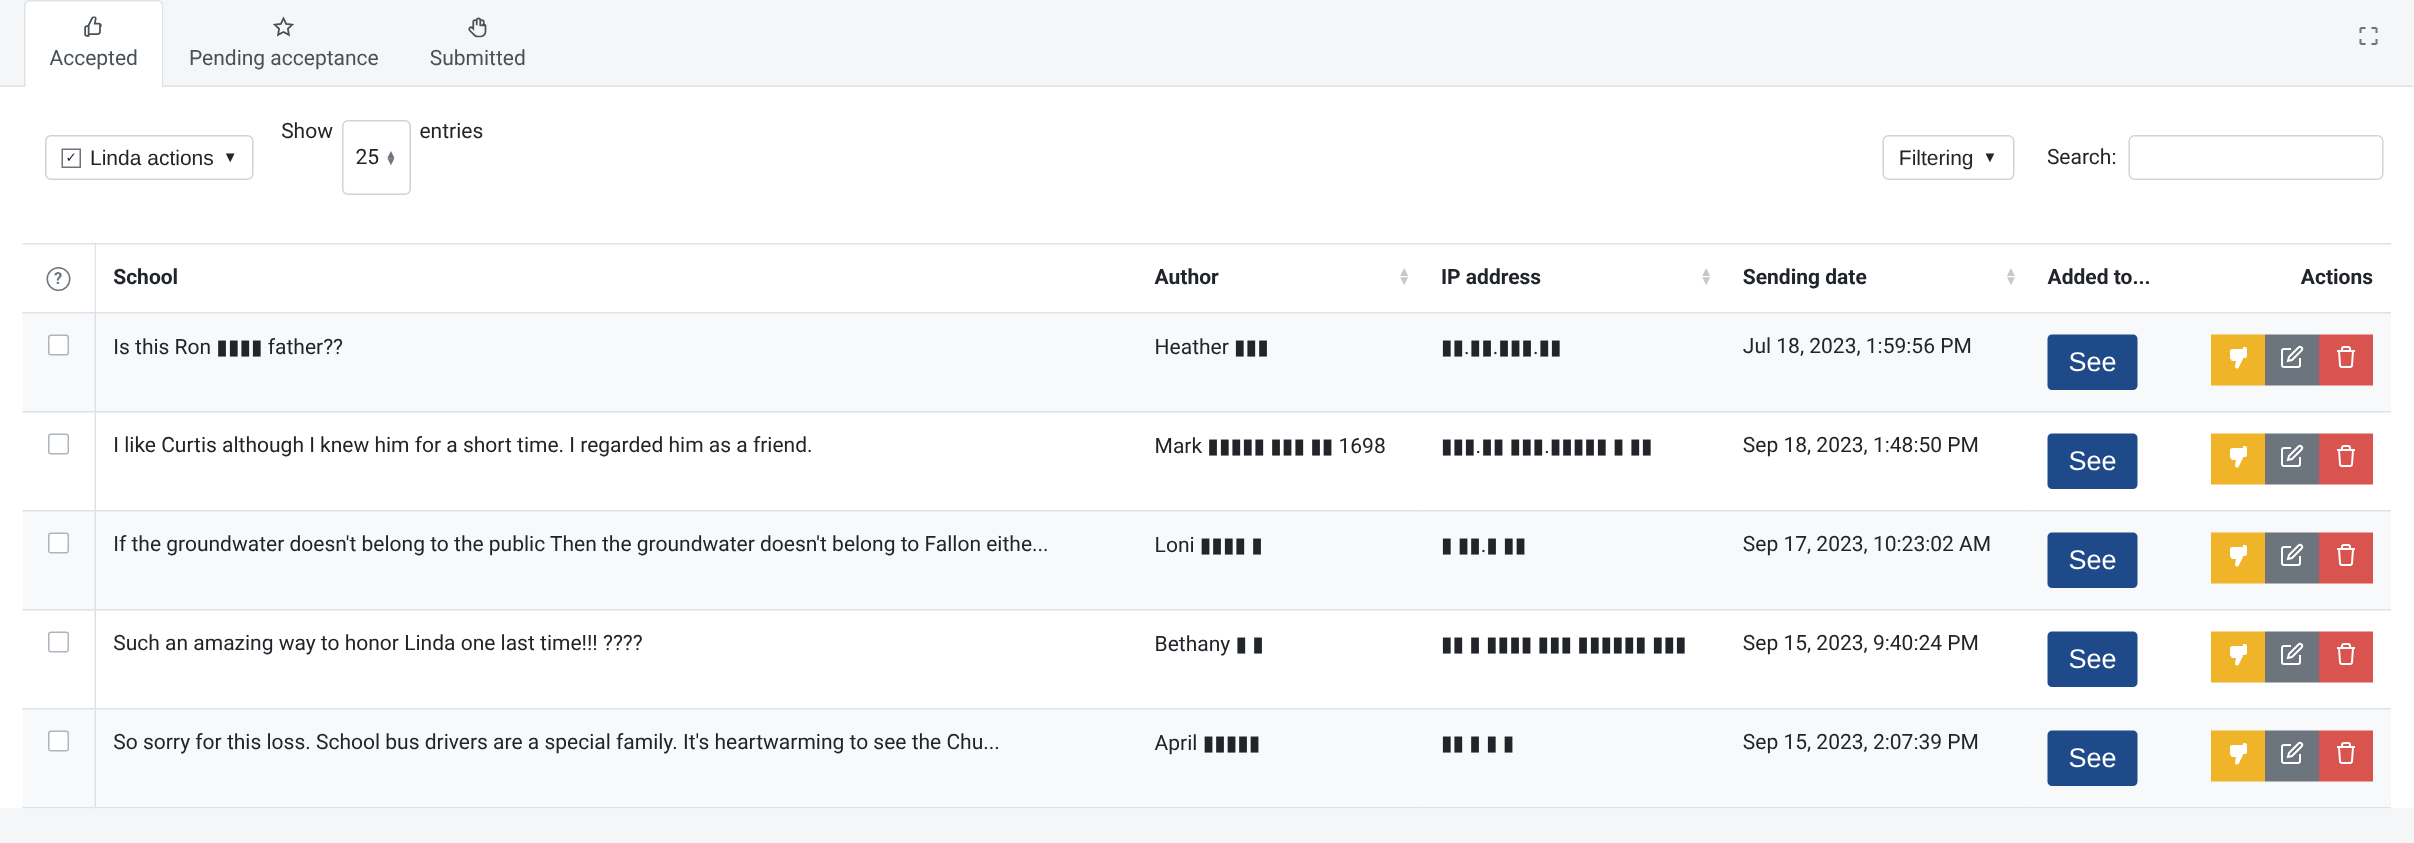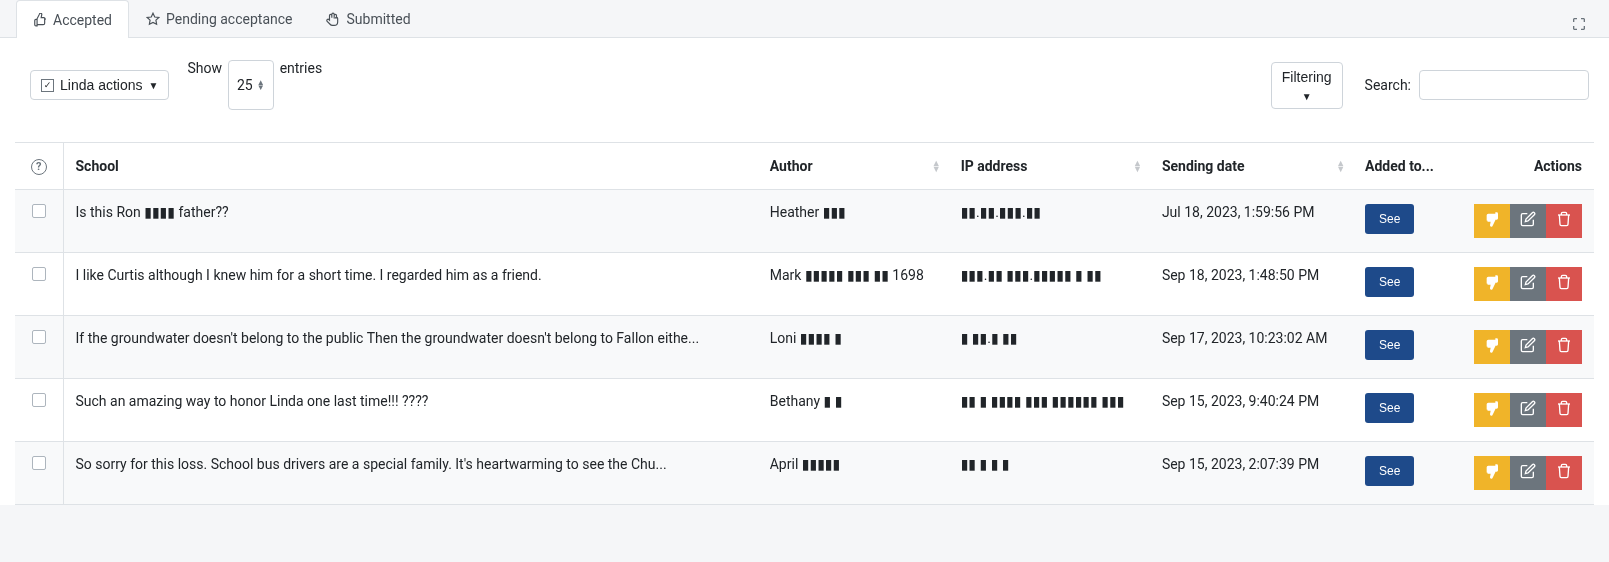--- a/index.html
+++ b/index.html
@@ -1,45 +1,45 @@
 <!DOCTYPE html>
 <html><head>
 <meta charset="utf-8">
 <style>
 * { box-sizing: border-box; margin: 0; padding: 0; }
 body { font-family: -apple-system, BlinkMacSystemFont, "Segoe UI", Roboto, Arial, sans-serif; font-size: 14px; color: #212529; background: #f5f6f8; }
 .page { padding: 0; }
 .tabs { display: flex; background: #f5f6f8; border-bottom: 1px solid #dee2e6; padding-left: 16px; }
-.tab { display: flex; align-items: center; gap: 6px; padding: 10px 16px; color: #495057; cursor: pointer; border: 1px solid transparent; border-bottom: none; background: transparent; }
+.tab { display: flex; align-items: center; gap: 6px; padding: 10px 16px; color: #495057; cursor: pointer; border: 1px solid transparent; border-bottom: none; background: transparent; flex-direction: column; }
 .tab.active { background: #fff; border-color: #dee2e6; border-radius: 4px 4px 0 0; margin-bottom: -1px; }
 .tab .ico { width: 14px; height: 14px; display: inline-flex; align-items: center; justify-content: center; }
 .tab .ico svg { width: 14px; height: 14px; }
 .panel { background: #fff; margin: 0 0 0 0; padding: 0; }
 .toolbar { display: flex; align-items: center; justify-content: space-between; padding: 22px 20px 14px 30px; position: relative; }
 .toolbar-left { display: flex; align-items: center; gap: 18px; }
 .mass-btn { display: inline-flex; align-items: center; gap: 6px; padding: 6px 10px; border: 1px solid #ced4da; border-radius: 4px; background: #fff; cursor: pointer; font-size: 14px; color: #212529; }
 .mass-btn .caret { font-size: 10px; }
 .show-entries { display: flex; align-items: flex-start; gap: 6px; }
 .entries-select { display: inline-flex; align-items: center; gap: 4px; padding: 16px 8px; border: 1px solid #ced4da; border-radius: 4px; background: #fff; cursor: pointer; }
 .entries-select .sorter { display: flex; flex-direction: column; line-height: 5px; font-size: 8px; color: #6c757d; }
 .toolbar-right { display: flex; align-items: center; gap: 22px; }
-.filter-btn { display: inline-flex; align-items: center; gap: 6px; padding: 6px 10px; border: 1px solid #ced4da; border-radius: 4px; background: #fff; cursor: pointer; font-size: 14px; color: #212529; flex-direction: column; }
+.filter-btn { display: inline-flex; align-items: center; gap: 6px; padding: 6px 10px; border: 1px solid #ced4da; border-radius: 4px; background: #fff; cursor: pointer; font-size: 14px; color: #212529; }
 .search-wrap { display: flex; align-items: center; gap: 8px; }
 .search-input { padding: 6px 8px; border: 1px solid #ced4da; border-radius: 4px; width: 170px; font-size: 14px; }
 .expand-icon { position: absolute; top: 16px; right: 22px; width: 16px; height: 16px; color: #6c757d; cursor: pointer; }
 table { width: calc(100% - 30px); margin: 18px 15px 0 15px; border-collapse: collapse; }
 thead th { text-align: left; padding: 14px 12px; border-top: 1px solid #dee2e6; border-bottom: 1px solid #dee2e6; font-weight: 700; color: #212529; background: #fff; position: relative; }
 thead th.sortable .sort-arrows { position: absolute; right: 8px; top: 50%; transform: translateY(-50%); display: flex; flex-direction: column; line-height: 6px; font-size: 9px; color: #c5c8cc; }
 th.col-check, td.col-check { width: 48px; text-align: center; border-right: 1px solid #dee2e6; }
 th.col-actions, td.col-actions { text-align: right; }
 tbody td { padding: 14px 12px; border-bottom: 1px solid #dee2e6; vertical-align: top; color: #212529; }
 tbody tr:nth-child(odd) td { background: #f8f9fa; }
 tbody tr:nth-child(even) td { background: #fff; }
 .chk { width: 14px; height: 14px; border: 1px solid #adb5bd; border-radius: 2px; display: inline-block; background: #fff; cursor: pointer; }
-.see-btn { background: #1e4a8a; color: #fff; border: none; padding: 8px 14px; border-radius: 3px; cursor: pointer; font-size: 12px; }
+.see-btn { background: #1e4a8a; color: #fff; border: none; padding: 8px 14px; border-radius: 3px; cursor: pointer; font-size: 18px; }
 .action-group { display: inline-flex; gap: 0; }
 .action-btn { width: 36px; height: 34px; border: none; display: inline-flex; align-items: center; justify-content: center; cursor: pointer; color: #fff; }
 .action-btn.reject { background: #f0b429; }
 .action-btn.edit { background: #6c757d; }
 .action-btn.delete { background: #d9534f; }
 .action-btn svg { width: 16px; height: 16px; }
 .help-icon { width: 16px; height: 16px; border: 1.5px solid #6c757d; border-radius: 50%; display: inline-flex; align-items: center; justify-content: center; font-size: 11px; color: #6c757d; }
 </style>
 </head>
 <body>

